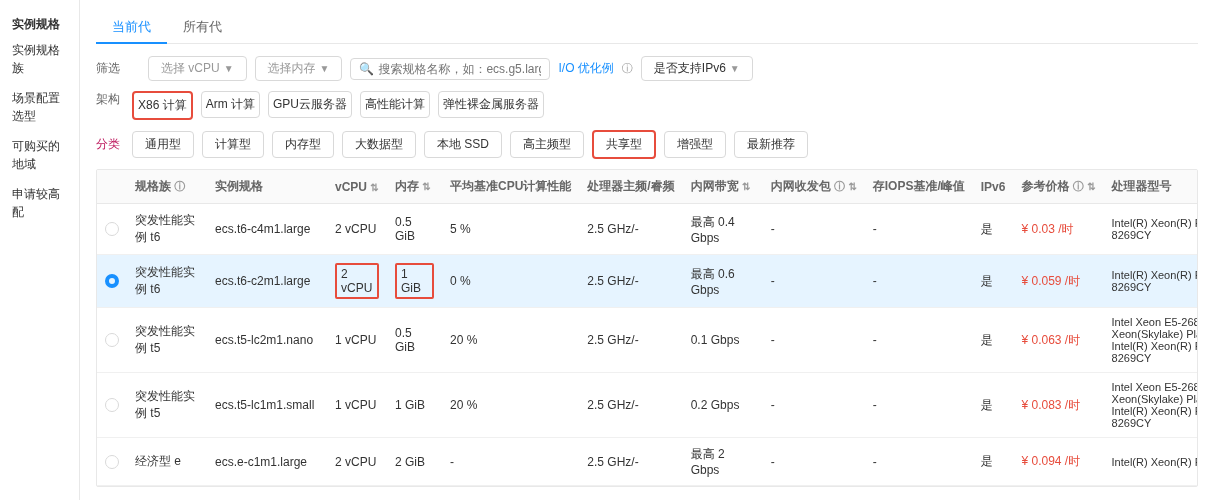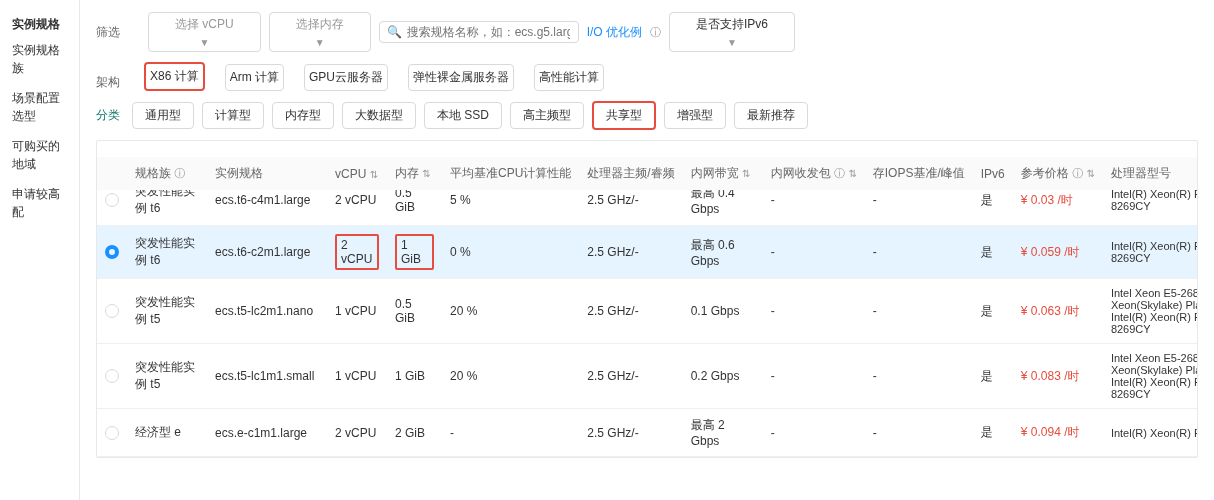--- a/index.html
+++ b/index.html
@@ -23,44 +23,44 @@
     
     .type-tabs { display: flex; gap: 0; margin-bottom: 10px; }
     .type-tab { padding: 5px 16px; border: 1px solid #d9d9d9; font-size: 12px; cursor: pointer; color: #333; background: #fff; }
     .type-tab:first-child { border-radius: 4px 0 0 4px; }
     .type-tab:last-child { border-radius: 0 4px 4px 0; }
     .type-tab.active { background: #fff; color: #1890ff; border-color: #1890ff; z-index: 1; }
     
     
     .filter-row { display: flex; align-items: center; gap: 8px; margin-bottom: 10px; flex-wrap: wrap; }
     .filter-label { font-size: 12px; color: #666; margin-right: 20px; }
-    .filter-select { display: flex; align-items: center; border: 1px solid #d9d9d9; border-radius: 4px; padding: 3px 26px; font-size: 12px; color: #333; background: #fff; cursor: pointer; gap: 4px; flex-direction: column; }
+    .filter-select { display: flex; align-items: center; border: 1px solid #d9d9d9; border-radius: 4px; padding: 3px 12px; font-size: 12px; color: #333; background: #fff; cursor: pointer; gap: 4px; }
     .filter-select .placeholder { color: #999; }
     .chevron-down { font-size: 10px; color: #999; }
     .search-box { display: flex; align-items: center; border: 1px solid #d9d9d9; border-radius: 4px; padding: 3px 8px; background: #fff; gap: 4px; flex: 1; max-width: 200px; }
     .search-input { border: none; outline: none; font-size: 12px; color: #999; width: 100%; }
     .filter-link { font-size: 12px; color: #1890ff; cursor: pointer; }
     
     
-    .arch-row { display: flex; gap: 20px; margin-bottom: 10px; align-items: flex-end; }
+    .arch-row { display: flex; gap: 8px; margin-bottom: 10px; align-items: flex-start; }
     .arch-label { font-size: 12px; color: #666; margin-right: 4px; }
     .arch-btn { padding: 4px 4px; border: 1px solid #d9d9d9; border-radius: 4px; font-size: 12px; cursor: pointer; color: #333; background: #fff; }
     .arch-btn.active { border: 2px solid #e74c3c; color: #333; background: #fff; }
     
     
     .cat-row { display: flex; gap: 8px; margin-bottom: 10px; align-items: center; flex-wrap: wrap; }
-    .cat-label { font-size: 12px; color: #0f766e; margin-right: 4px; }
+    .cat-label { font-size: 12px; color: #be185d; margin-right: 4px; }
     .cat-btn { padding: 4px 12px; border: 1px solid #d9d9d9; border-radius: 4px; font-size: 12px; cursor: pointer; color: #333; background: #fff; }
     .cat-btn.active { border: 2px solid #e74c3c; color: #333; background: #fff; }
     .cat-dot { display: inline-block; width: 6px; height: 6px; background: #52c41a; border-radius: 50%; margin-left: 2px; vertical-align: middle; }
     
     
     .table-container { border: 1px solid #e8e8e8; border-radius: 2px; overflow: auto; max-height: 320px; position: relative; }
     table { width: 100%; border-collapse: collapse; font-size: 12px; }
-    thead th { background: #fafafa; padding: 8px 8px; text-align: left; font-weight: normal; color: #666; border-bottom: 1px solid #e8e8e8; white-space: nowrap; position: sticky; top: 16px; z-index: 10; }
+    thead th { background: #fafafa; padding: 8px 8px; text-align: left; font-weight: bold; color: #666; border-bottom: 1px solid #e8e8e8; white-space: nowrap; position: sticky; top: 0; z-index: 10; }
     tbody td { padding: 8px 8px; border-bottom: 1px solid #f0f0f0; color: #333; vertical-align: middle; }
     tbody tr.selected { background: #e6f4ff; }
     .sort-icon { color: #999; font-size: 10px; cursor: pointer; }
     .radio-btn { width: 14px; height: 14px; border: 1px solid #d9d9d9; border-radius: 50%; cursor: pointer; display: inline-block; vertical-align: middle; }
     .radio-btn.checked { border: 4px solid #1890ff; }
     
     
     .cell-highlighted { border: 2px solid #e74c3c; border-radius: 2px; padding: 2px 4px; display: inline-block; }
     
     
@@ -90,20 +90,24 @@
     <div class="sidebar-title">实例规格</div>
     <div class="sidebar-item">实例规格族</div>
     <div class="sidebar-item">场景配置选型</div>
     <div class="sidebar-item">可购买的地域</div>
     <div class="sidebar-item">申请较高配</div>
   </div>
 
   <div class="main-content">
 
 
+    <div class="tab-row">
+      <div class="tab-item active">当前代</div>
+      <div class="tab-item">所有代</div>
+    </div>
 
     <div class="filter-row">
       <span class="filter-label">筛选</span>
       <div class="filter-select">
         <span class="placeholder">选择 vCPU</span>
         <span class="chevron-down">▼</span>
       </div>
       <div class="filter-select">
         <span class="placeholder">选择内存</span>
         <span class="chevron-down">▼</span>
@@ -118,22 +122,22 @@
         <span>是否支持IPv6</span>
         <span class="chevron-down">▼</span>
       </div>
     </div>
 
     <div class="arch-row">
       <span class="arch-label">架构</span>
       <button class="arch-btn active">X86 计算</button>
       <button class="arch-btn">Arm 计算</button>
       <button class="arch-btn">GPU云服务器</button>
+      <button class="arch-btn">高性能计算</button>
       <button class="arch-btn">弹性裸金属服务器</button>
-      <button class="arch-btn">高性能计算</button>
     </div>
 
     <div class="cat-row">
       <span class="cat-label">分类</span>
       <button class="cat-btn">通用型</button>
       <button class="cat-btn">计算型</button>
       <button class="cat-btn">内存型</button>
       <button class="cat-btn">大数据型</button>
       <button class="cat-btn">本地 SSD</button>
       <button class="cat-btn">高主频型</button>

